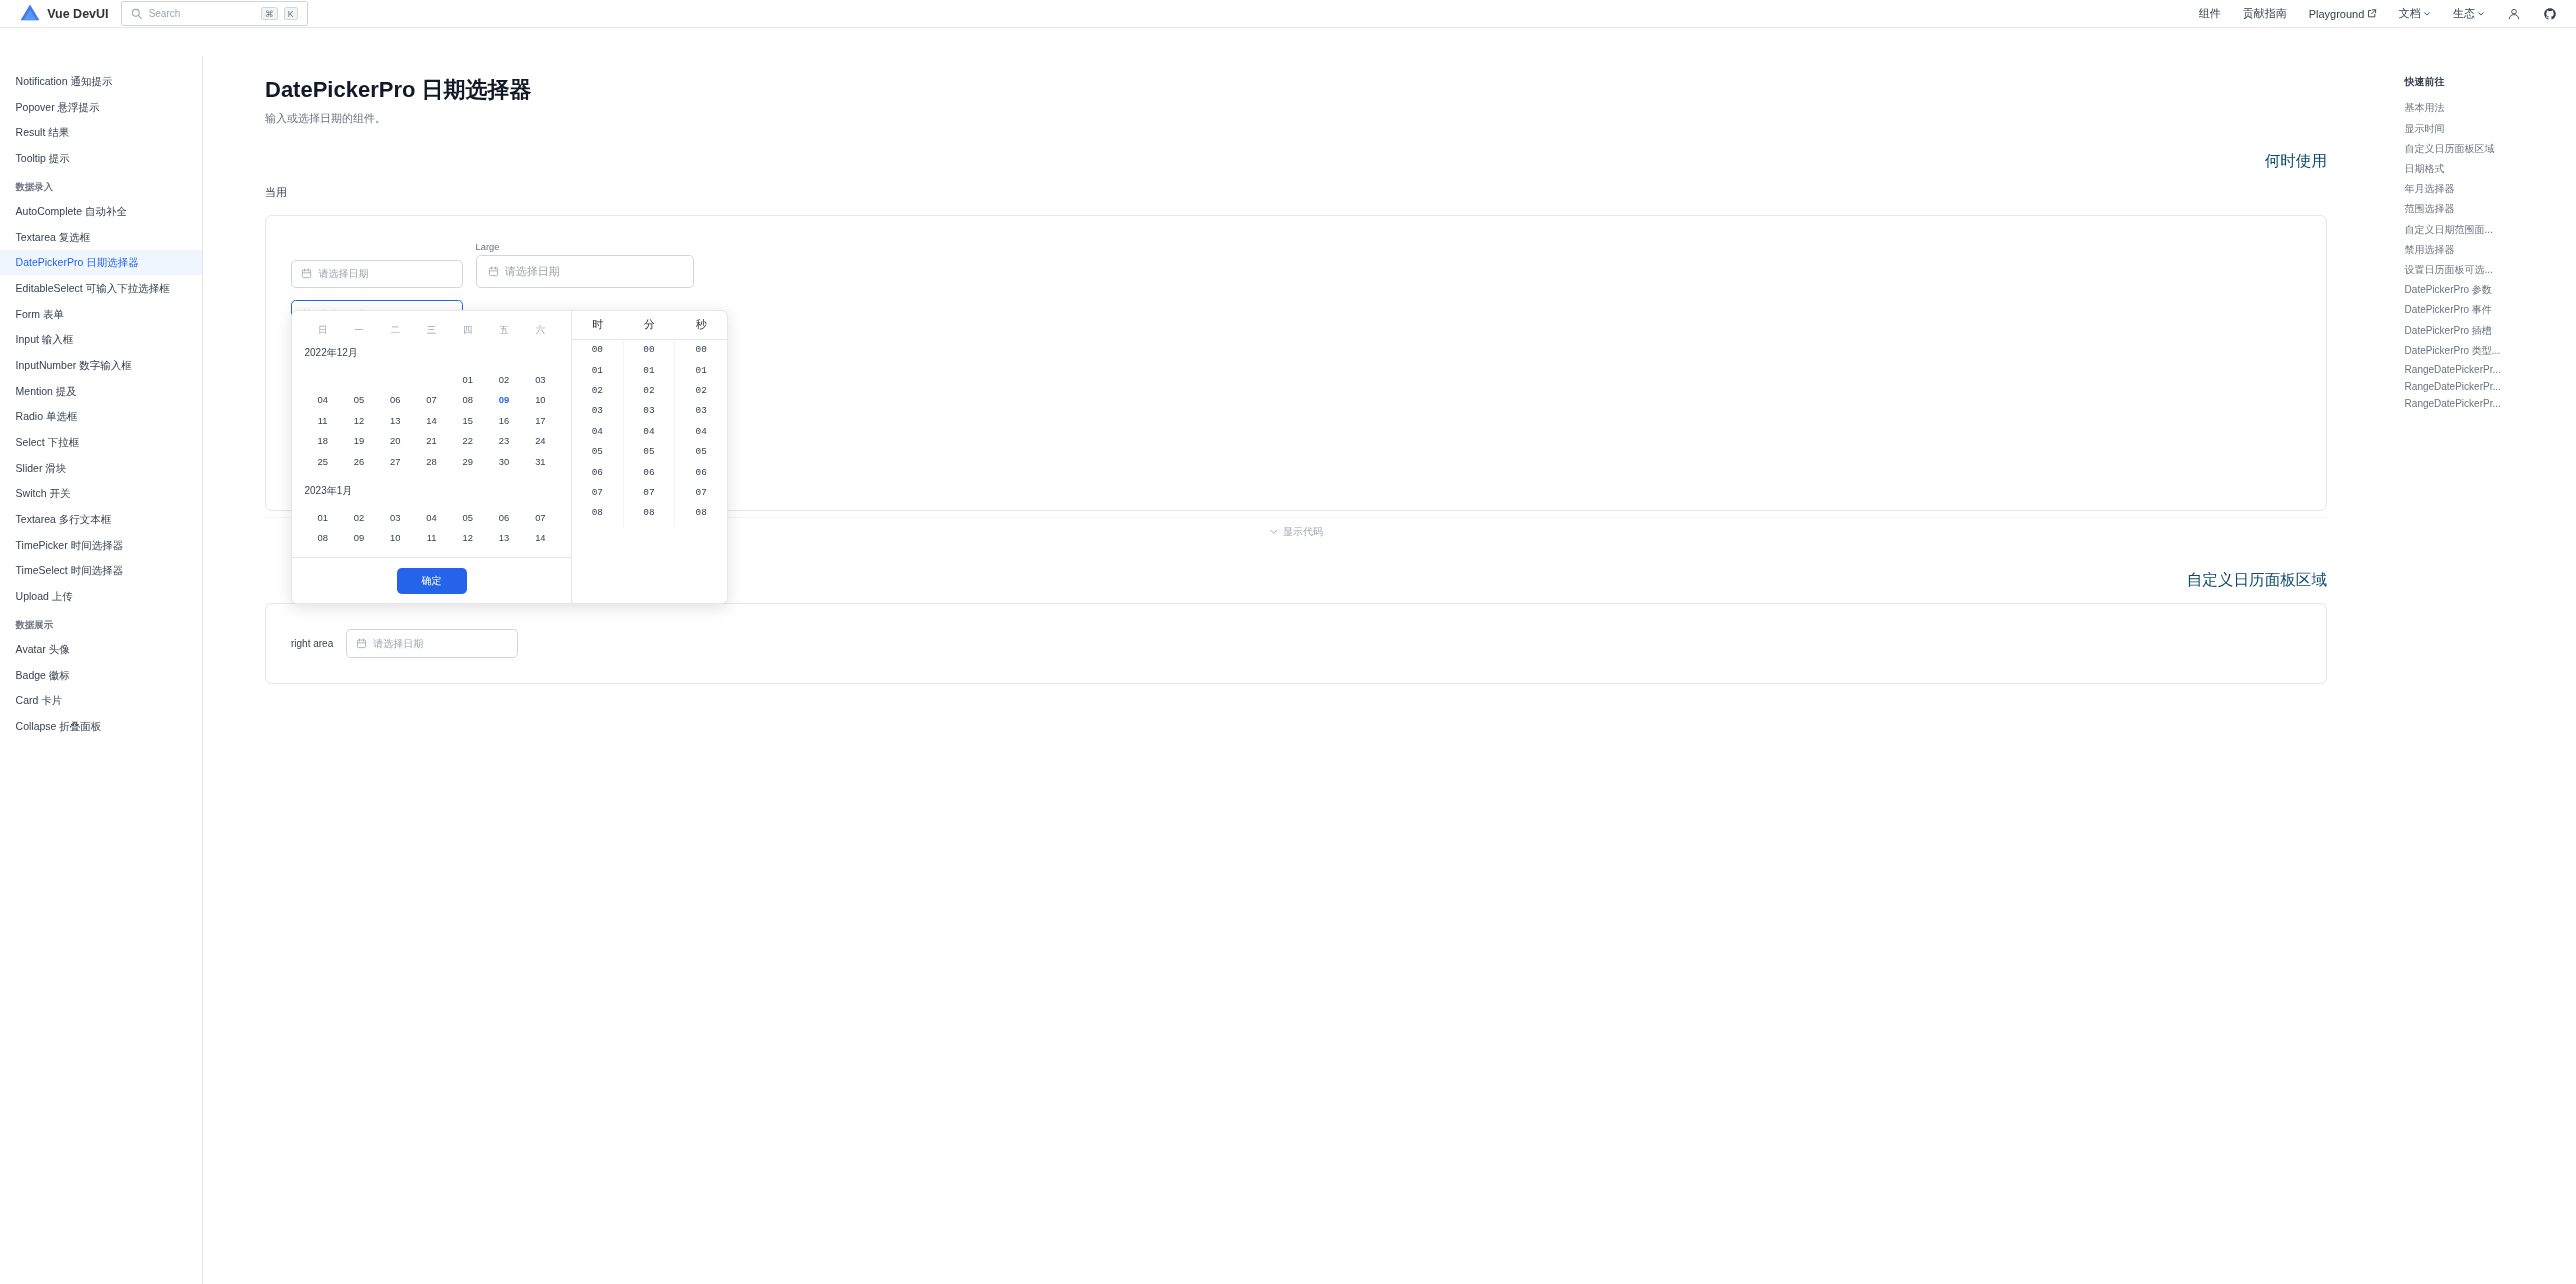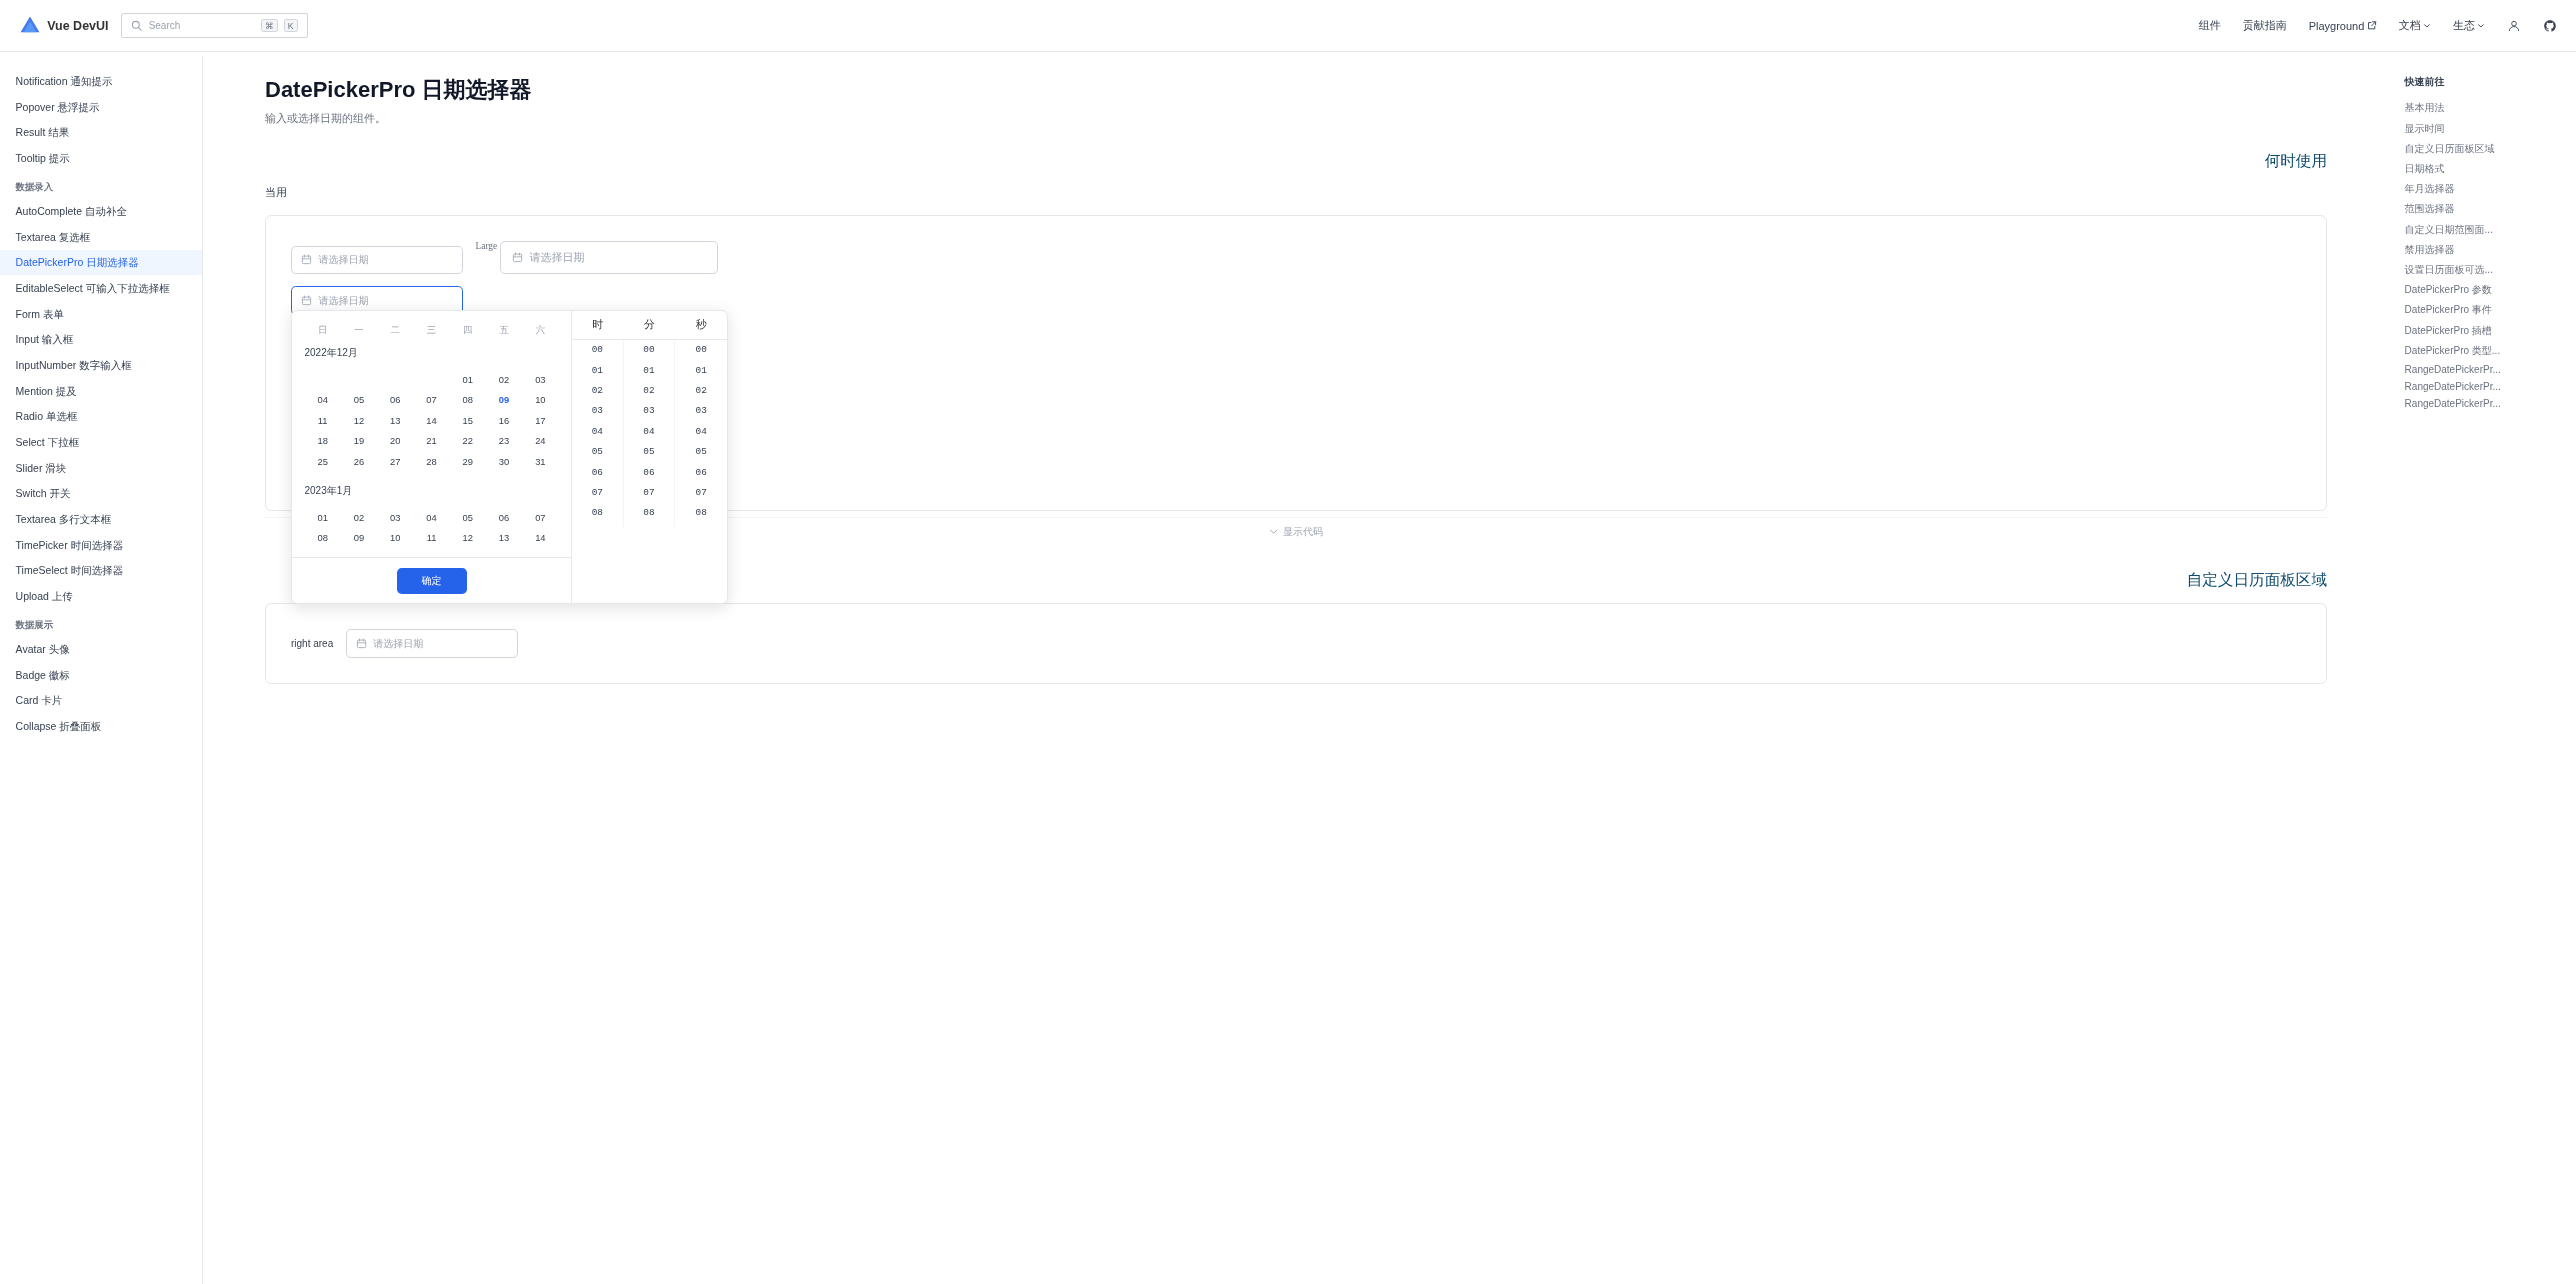--- a/index.html
+++ b/index.html
@@ -1,20 +1,20 @@
 <!DOCTYPE html>
 <html style="font-size:12.5px"><head>
   <meta charset="utf-8">
   <style>
     * { box-sizing: border-box; margin: 0; padding: 0; }
     body { font-family: -apple-system, BlinkMacSystemFont, 'Segoe UI', sans-serif; font-size: 11px; color: #333; background: #fff; }
 
     
     .header {
-      position: fixed; top: 0; left: 0; right: 0; height: 52px;
+      position: fixed; top: 0; left: 0; right: 0; height: 28px;
       display: flex; align-items: center; justify-content: space-between;
       padding: 0 19px; border-bottom: 0.8px solid #e5e7eb; background: #fff; z-index: 100;
     }
     .header-left { display: flex; align-items: center; gap: 12.5px; }
     .logo { display: flex; align-items: center; gap: 6.2px; font-weight: 600; font-size: 12.5px; color: #333; text-decoration: none; }
     .logo-icon { width: 22px; height: 22px; }
     .search-box {
       display: flex; align-items: center; gap: 6.2px;
       border: 0.8px solid #d1d5db; border-radius: 2px;
       padding: 4.7px 9.4px; cursor: pointer; color: #9ca3af;
@@ -277,21 +277,21 @@
         <div class="date-input">
           <svg width="11" height="11" viewBox="0 0 16 16" fill="none">
             <rect x="2" y="3" width="12" height="11" rx="1.5" stroke="#9ca3af" stroke-width="1.2"></rect>
             <line x1="2" y1="7" x2="14" y2="7" stroke="#9ca3af" stroke-width="1.2"></line>
             <line x1="5" y1="1.5" x2="5" y2="4.5" stroke="#9ca3af" stroke-width="1.2" stroke-linecap="round"></line>
             <line x1="11" y1="1.5" x2="11" y2="4.5" stroke="#9ca3af" stroke-width="1.2" stroke-linecap="round"></line>
           </svg>
           <span>请选择日期</span>
         </div>
 
-        <div style="display:flex;flex-direction:row;gap:3.1px;font-family:Liberation Serif, serif;">
+        <div style="display:flex;flex-direction:column;gap:3.1px;">
           <span style="font-size:9.4px;color:#6b7280;">Large</span>
           <div class="date-input large">
             <svg width="11" height="11" viewBox="0 0 16 16" fill="none">
               <rect x="2" y="3" width="12" height="11" rx="1.5" stroke="#9ca3af" stroke-width="1.2"></rect>
               <line x1="2" y1="7" x2="14" y2="7" stroke="#9ca3af" stroke-width="1.2"></line>
               <line x1="5" y1="1.5" x2="5" y2="4.5" stroke="#9ca3af" stroke-width="1.2" stroke-linecap="round"></line>
               <line x1="11" y1="1.5" x2="11" y2="4.5" stroke="#9ca3af" stroke-width="1.2" stroke-linecap="round"></line>
             </svg>
             <span>请选择日期</span>
           </div>

